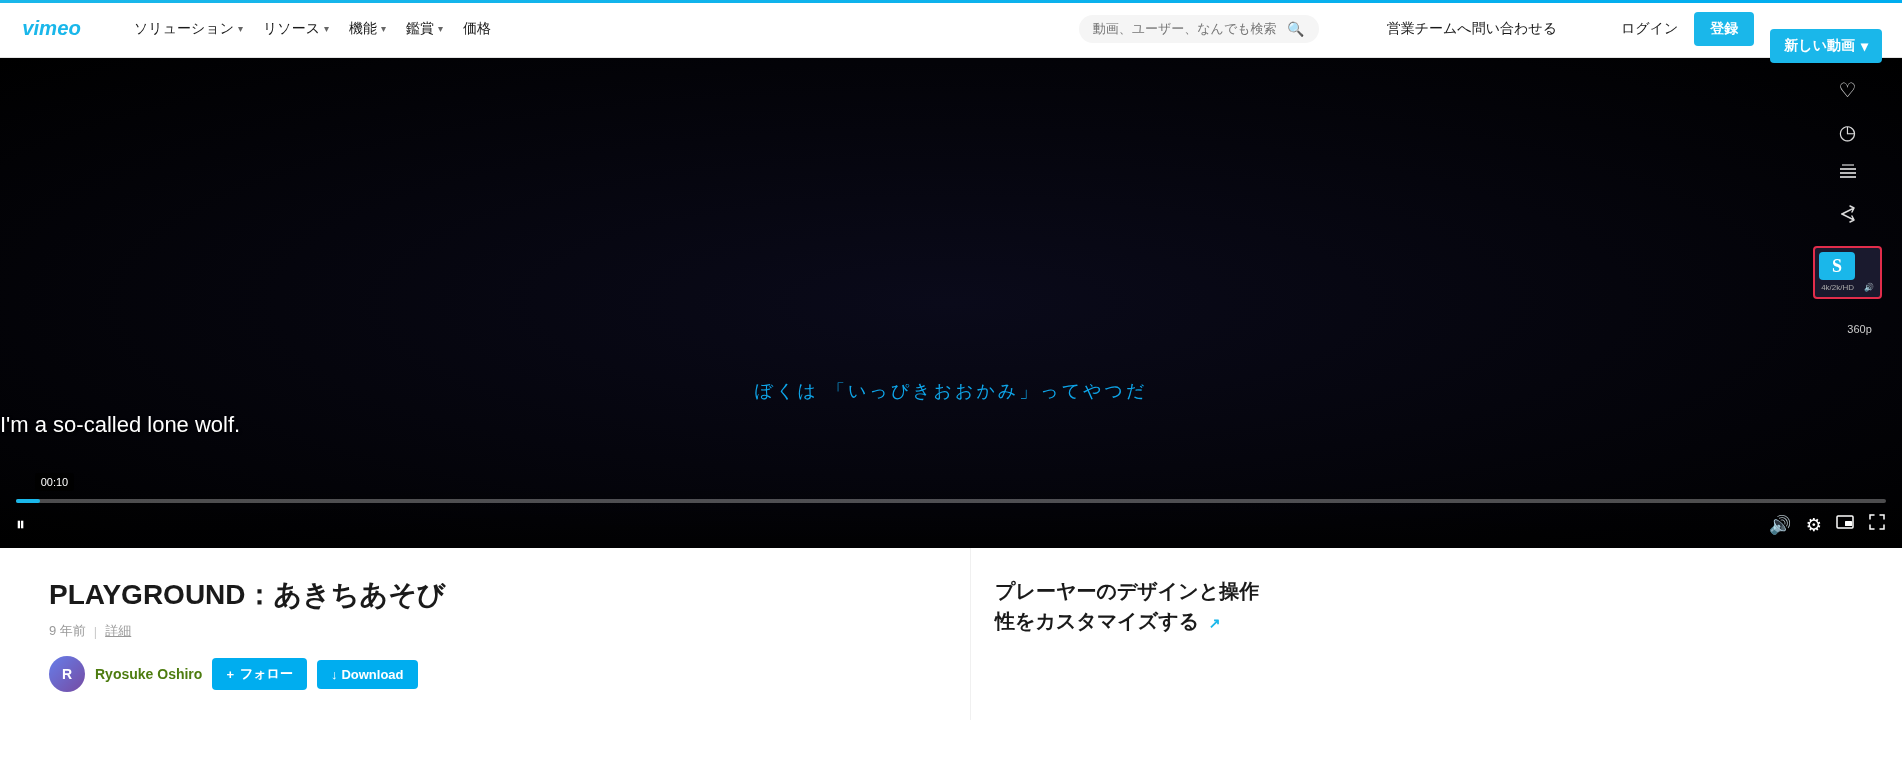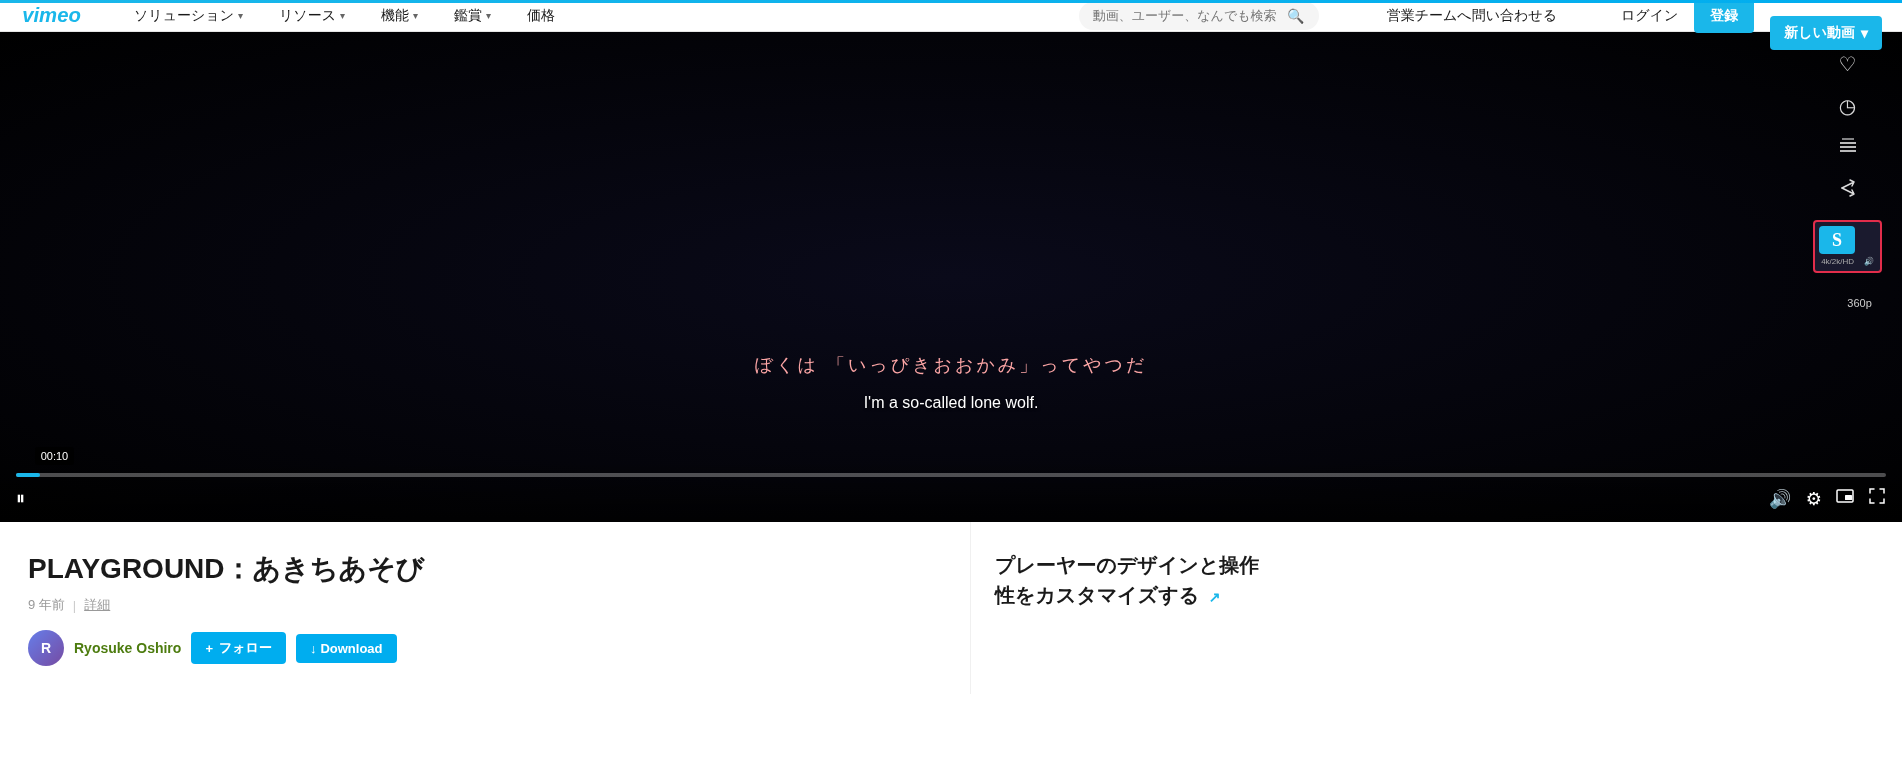--- a/index.html
+++ b/index.html
@@ -2,35 +2,35 @@
 <html><head>
   <meta charset="utf-8">
   <style>
     * { margin: 0; padding: 0; box-sizing: border-box; }
     body { font-family: -apple-system, BlinkMacSystemFont, 'Helvetica Neue', Arial, sans-serif; background: #fff; overflow-x: hidden; }
 
     
     .header {
       display: flex;
       align-items: center;
-      height: 32px;
+      height: 58px;
       padding: 0 20px;
       border-bottom: 1px solid #e5e5e5;
       background: #fff;
       position: relative;
       z-index: 100;
     }
     .header-logo {
       margin-right: 24px;
     }
     .header-logo svg { width: 80px; height: 24px; }
     .header-nav {
       display: flex;
       align-items: center;
-      gap: 16px;
+      gap: 0;
       flex: 1;
     }
     .nav-item {
       display: flex;
       align-items: center;
       gap: 4px;
       padding: 6px 10px;
       font-size: 14px;
       color: #1a1a1a;
       cursor: pointer;
@@ -98,33 +98,33 @@
       height: 490px;
       background: #000;
       position: relative;
       overflow: hidden;
     }
     .video-subtitle {
       position: absolute;
       bottom: 110px;
       left: 0;
       right: 0;
-      text-align: center;
-      color: #fff;
-      font-size: 16px;
+      text-align: left;
+      color: #fff;
+      font-size: 22px;
       font-weight: 500;
       text-shadow: 1px 1px 3px rgba(0,0,0,0.8);
     }
     .video-subtitle-jp {
       position: absolute;
       bottom: 145px;
       left: 0;
       right: 0;
       text-align: center;
-      color: #fca5a5;
+      color: #0ea5e9;
       font-size: 18px;
       letter-spacing: 3px;
     }
     .video-subtitle-jp2 {
       position: absolute;
       bottom: 115px;
       left: 0;
       right: 0;
       text-align: center;
       color: rgba(150,150,200,0.6);
@@ -234,21 +234,21 @@
       background: none;
       border: none;
     }
     .ctrl-spacer { flex: 1; }
     .ctrl-right {
       display: flex;
       align-items: center;
       gap: 14px;
     }
     .info-left {
-      padding: 28px 28px;
+      padding: 28px 49px;
       flex: 1;
       max-width: 970px;
     }
     .video-title {
       font-size: 28px;
       font-weight: 700;
       color: #1a1a1a;
       margin-bottom: 8px;
     }
     .video-meta {

